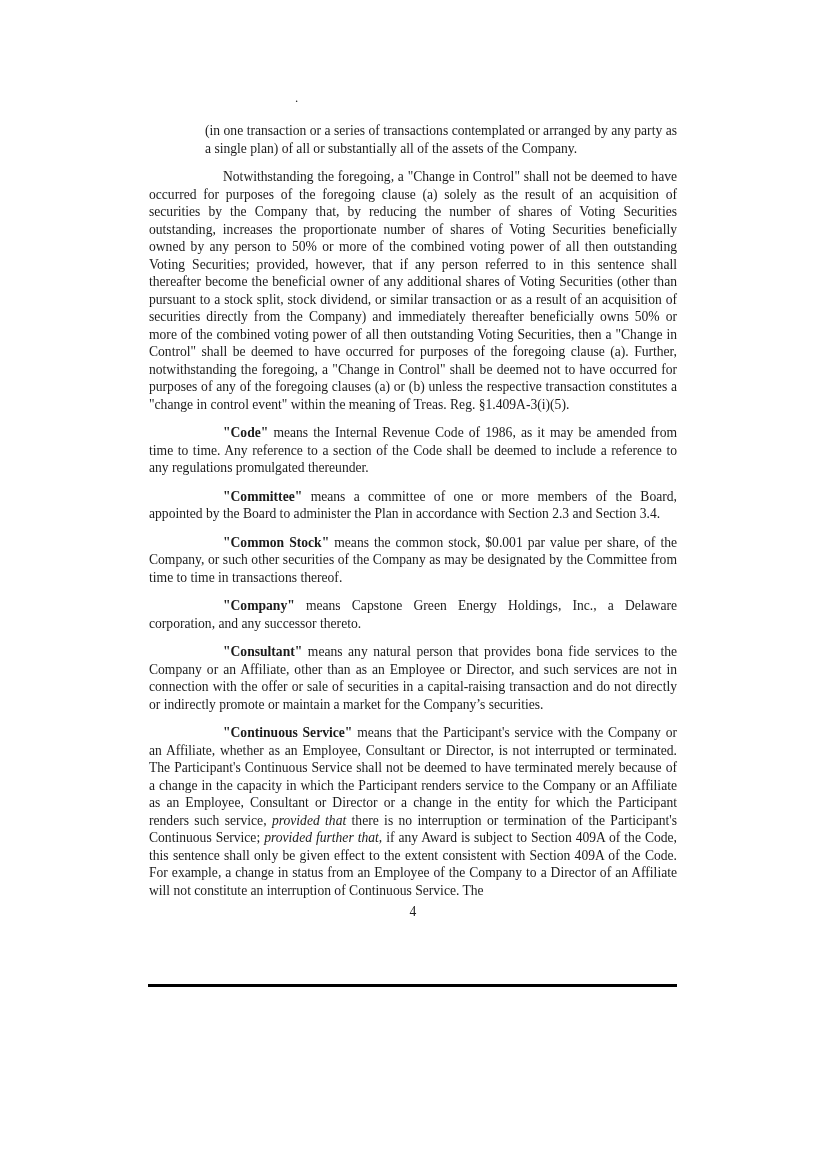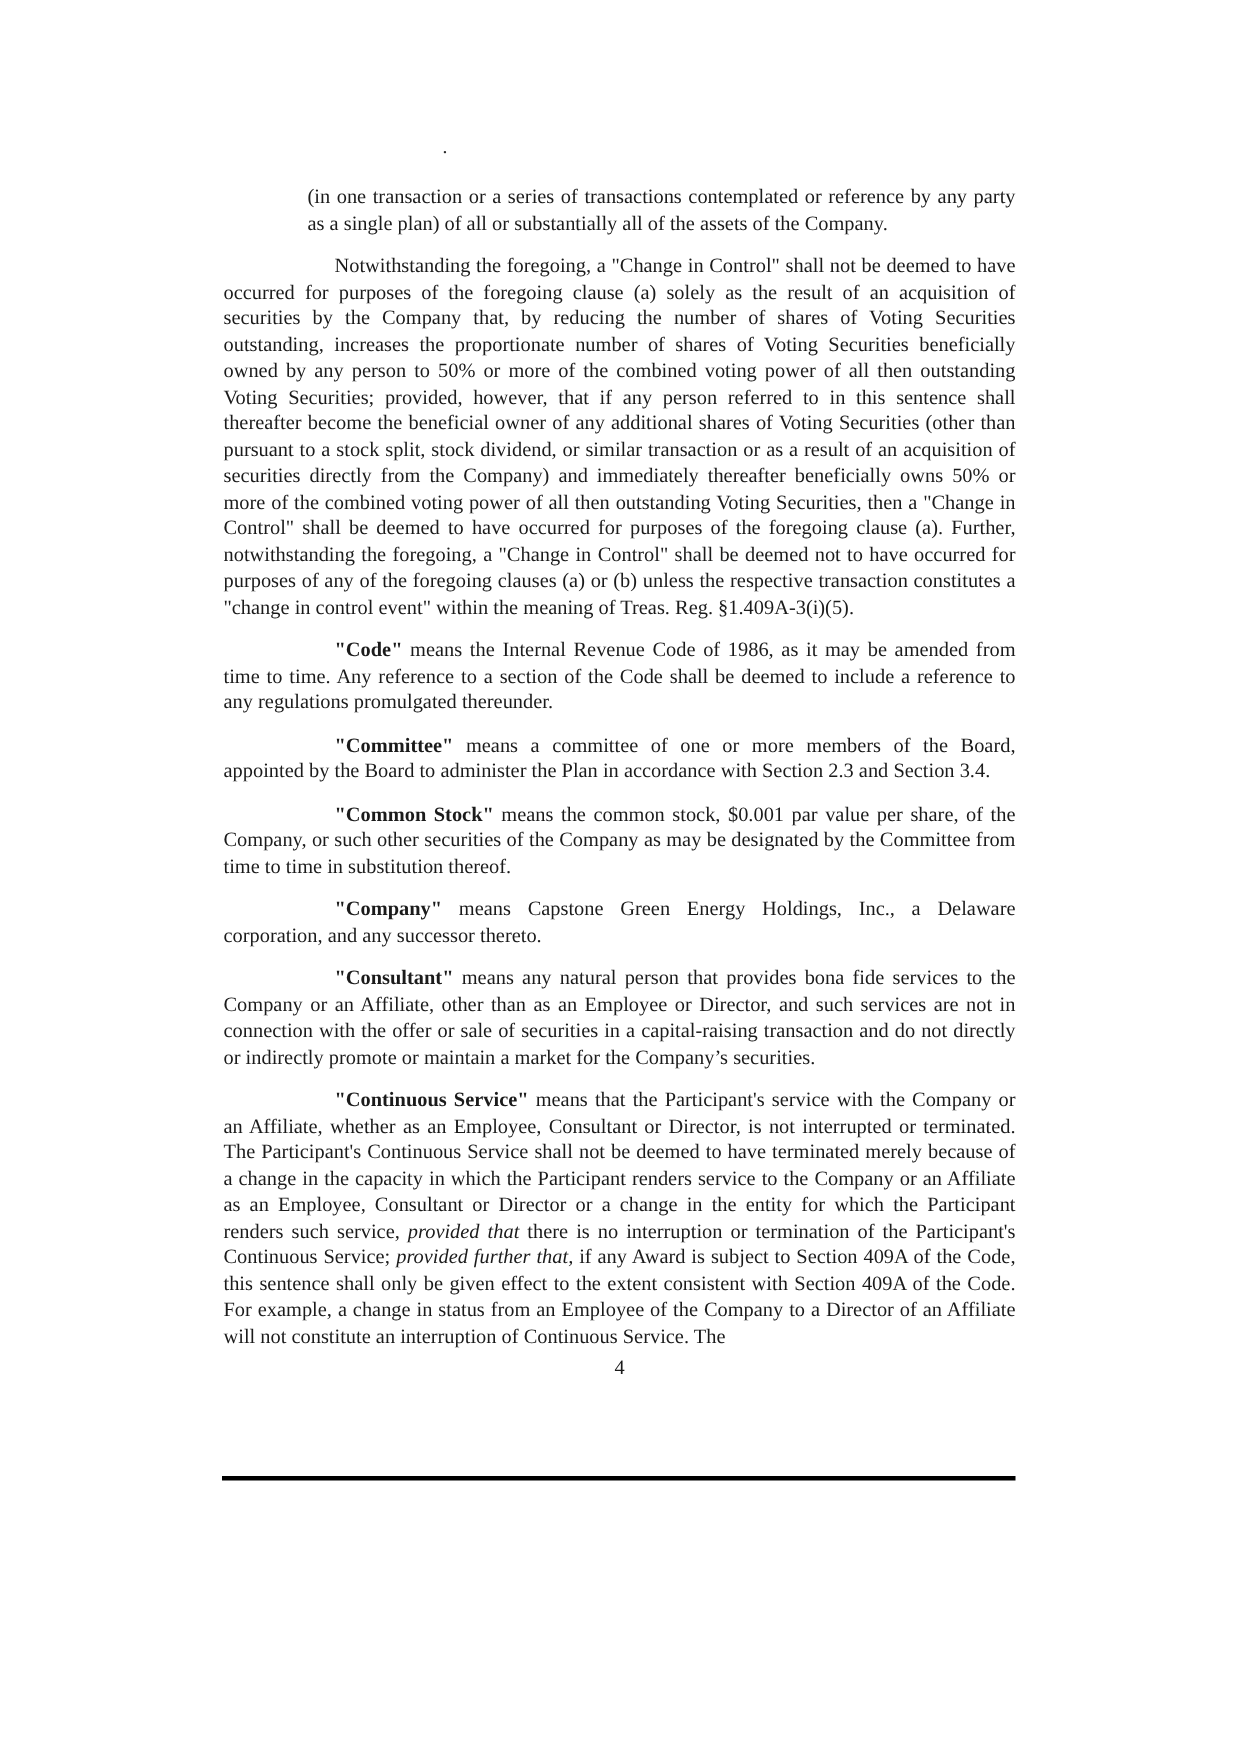--- a/index.html
+++ b/index.html
@@ -54,29 +54,29 @@
 </style>
 </head>
 <body>
 
 <div class="page">
 
   <span class="stray-mark">.</span>
 
   <div class="doc-body">
 
-    <p class="clause-block">(in one transaction or a series of transactions contemplated or reference by any party as a single plan) of all or substantially all of the assets of the Company.</p>
+    <p class="clause-block">(in one transaction or a series of transactions contemplated or arranged by any party as a single plan) of all or substantially all of the assets of the Company.</p>
 
     <p class="para">Notwithstanding the foregoing, a "Change in Control" shall not be deemed to have occurred for purposes of the foregoing clause (a) solely as the result of an acquisition of securities by the Company that, by reducing the number of shares of Voting Securities outstanding, increases the proportionate number of shares of Voting Securities beneficially owned by any person to 50% or more of the combined voting power of all then outstanding Voting Securities; provided, however, that if any person referred to in this sentence shall thereafter become the beneficial owner of any additional shares of Voting Securities (other than pursuant to a stock split, stock dividend, or similar transaction or as a result of an acquisition of securities directly from the Company) and immediately thereafter beneficially owns 50% or more of the combined voting power of all then outstanding Voting Securities, then a "Change in Control" shall be deemed to have occurred for purposes of the foregoing clause (a). Further, notwithstanding the foregoing, a "Change in Control" shall be deemed not to have occurred for purposes of any of the foregoing clauses (a) or (b) unless the respective transaction constitutes a "change in control event" within the meaning of Treas. Reg. §1.409A-3(i)(5).</p>
 
     <p class="para"><b>"Code"</b><span> means the Internal Revenue Code of 1986, as it may be amended from time to time. Any reference to a section of the Code shall be deemed to include a reference to any regulations promulgated thereunder.</span></p>
 
     <p class="para"><b>"Committee"</b><span> means a committee of one or more members of the Board, appointed by the Board to administer the Plan in accordance with Section 2.3 and Section 3.4.</span></p>
 
-    <p class="para"><b>"Common Stock"</b><span> means the common stock, $0.001 par value per share, of the Company, or such other securities of the Company as may be designated by the Committee from time to time in substitution thereof.</span></p>
+    <p class="para"><b>"Common Stock"</b><span> means the common stock, $0.001 par value per share, of the Company, or such other securities of the Company as may be designated by the Committee from time to time in transactions thereof.</span></p>
 
     <p class="para"><b>"Company"</b><span> means Capstone Green Energy Holdings, Inc., a Delaware corporation, and any successor thereto.</span></p>
 
     <p class="para"><b>"Consultant"</b><span> means any natural person that provides bona fide services to the Company or an Affiliate, other than as an Employee or Director, and such services are not in connection with the offer or sale of securities in a capital-raising transaction and do not directly or indirectly promote or maintain a market for the Company’s securities.</span></p>
 
     <p class="para"><b>"Continuous Service"</b><span> means that the Participant's service with the Company or an Affiliate, whether as an Employee, Consultant or Director, is not interrupted or terminated. The Participant's Continuous Service shall not be deemed to have terminated merely because of a change in the capacity in which the Participant renders service to the Company or an Affiliate as an Employee, Consultant or Director or a change in the entity for which the Participant renders such service, </span><i>provided that</i><span> there is no interruption or termination of the Participant's Continuous Service; </span><i>provided further that,</i><span> if any Award is subject to Section 409A of the Code, this sentence shall only be given effect to the extent consistent with Section 409A of the Code. For example, a change in status from an Employee of the Company to a Director of an Affiliate will not constitute an interruption of Continuous Service. The</span></p>
 
     <p class="page-number">4</p>
 
   </div>

